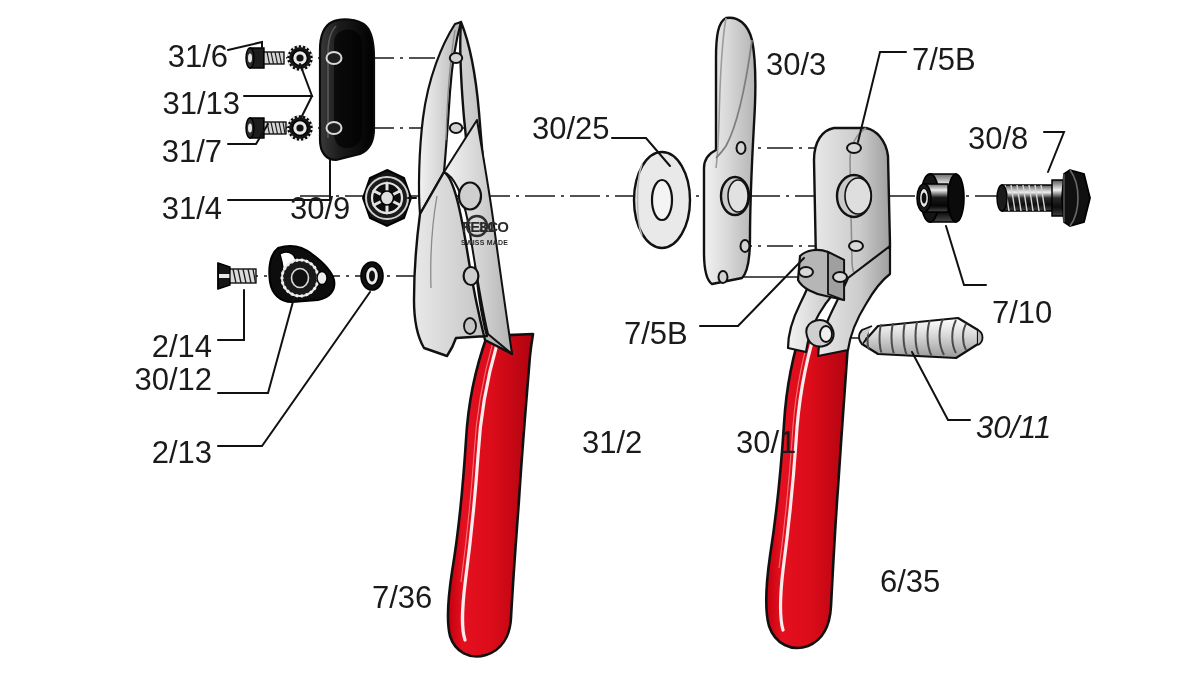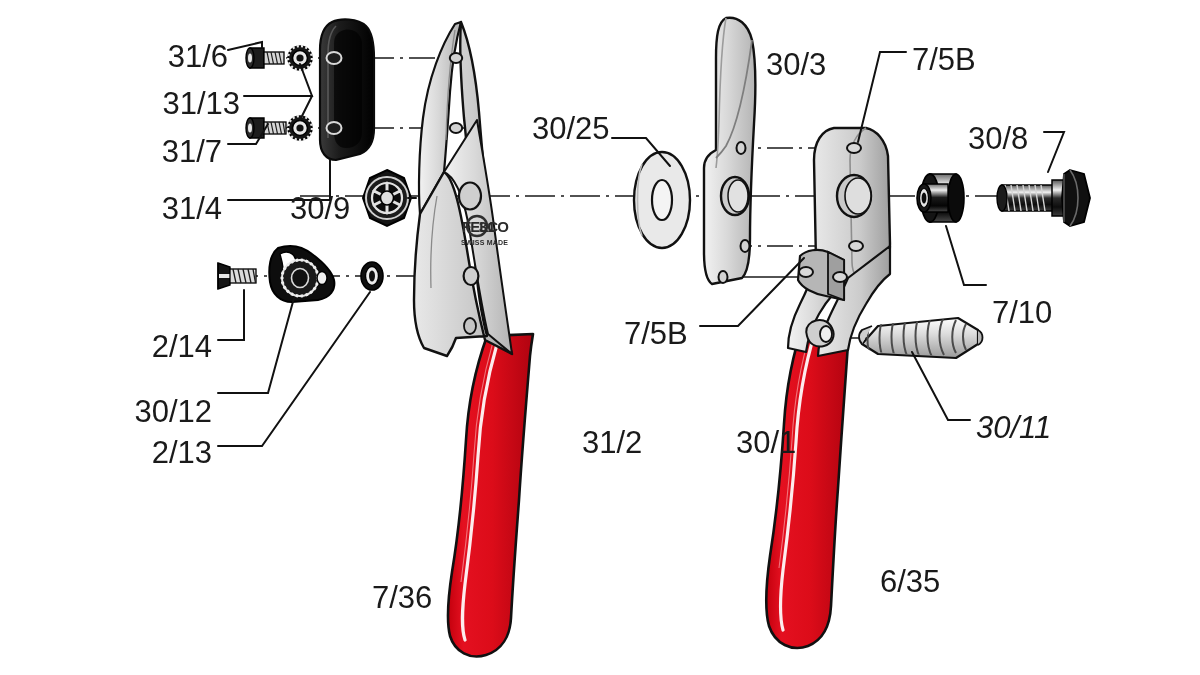--- a/index.html
+++ b/index.html
@@ -451,21 +451,21 @@
     </g>
   </svg>
 
   <div class="lbl r" style="left:228px;top:41px;">31/6</div>
   <div class="lbl r" style="left:240px;top:88px;">31/13</div>
   <div class="lbl r" style="left:222px;top:136px;">31/7</div>
   <div class="lbl r" style="left:222px;top:193px;">31/4</div>
   <div class="lbl" style="left:290px;top:193px;">30/9</div>
 
   <div class="lbl r" style="left:212px;top:331px;">2/14</div>
-  <div class="lbl r" style="left:212px;top:396px;">30/12</div>
+  <div class="lbl r" style="left:212px;top:364px;">30/12</div>
   <div class="lbl r" style="left:212px;top:437px;">2/13</div>
 
   <div class="lbl" style="left:532px;top:113px;">30/25</div>
   <div class="lbl" style="left:766px;top:49px;">30/3</div>
   <div class="lbl" style="left:912px;top:44px;">7/5B</div>
   <div class="lbl" style="left:968px;top:123px;">30/8</div>
   <div class="lbl" style="left:992px;top:276px;margin-top:21px;">7/10</div>
   <div class="lbl" style="left:624px;top:318px;">7/5B</div>
   <div class="lbl" style="left:976px;top:412px;font-style:italic;">30/11</div>
 

